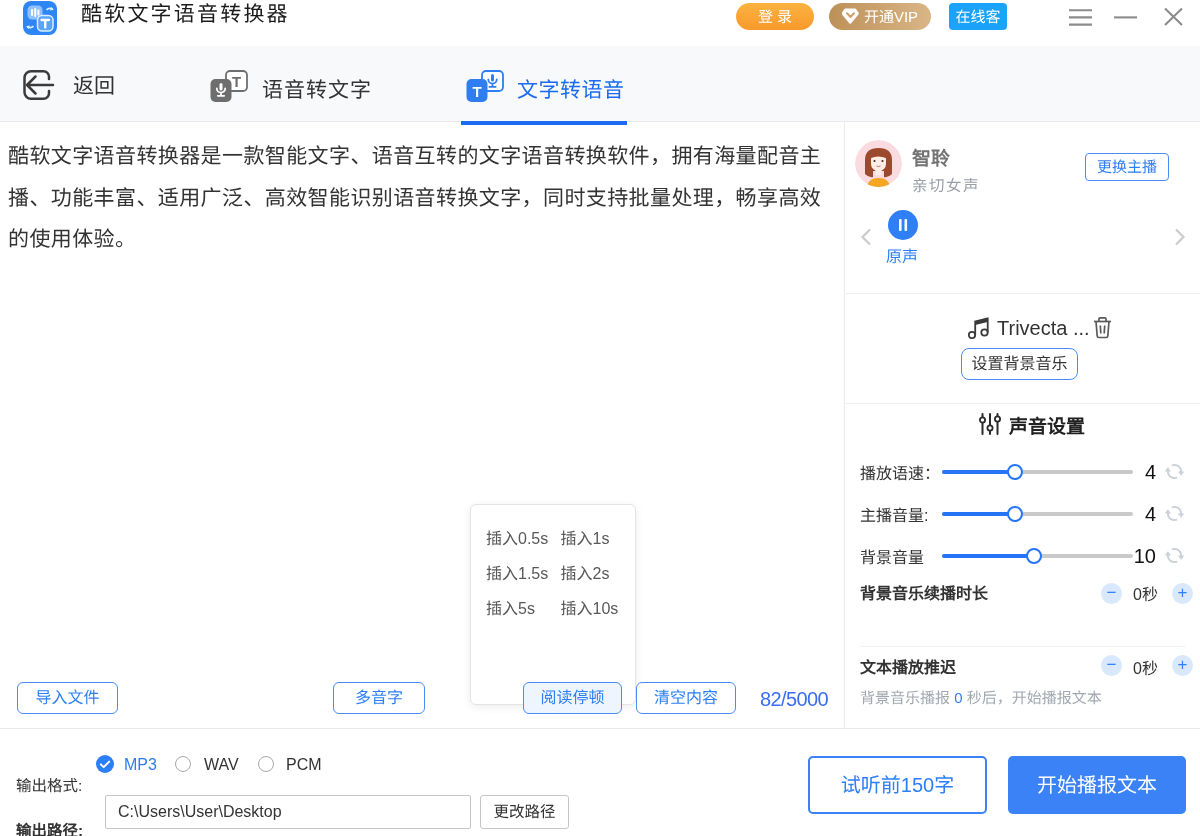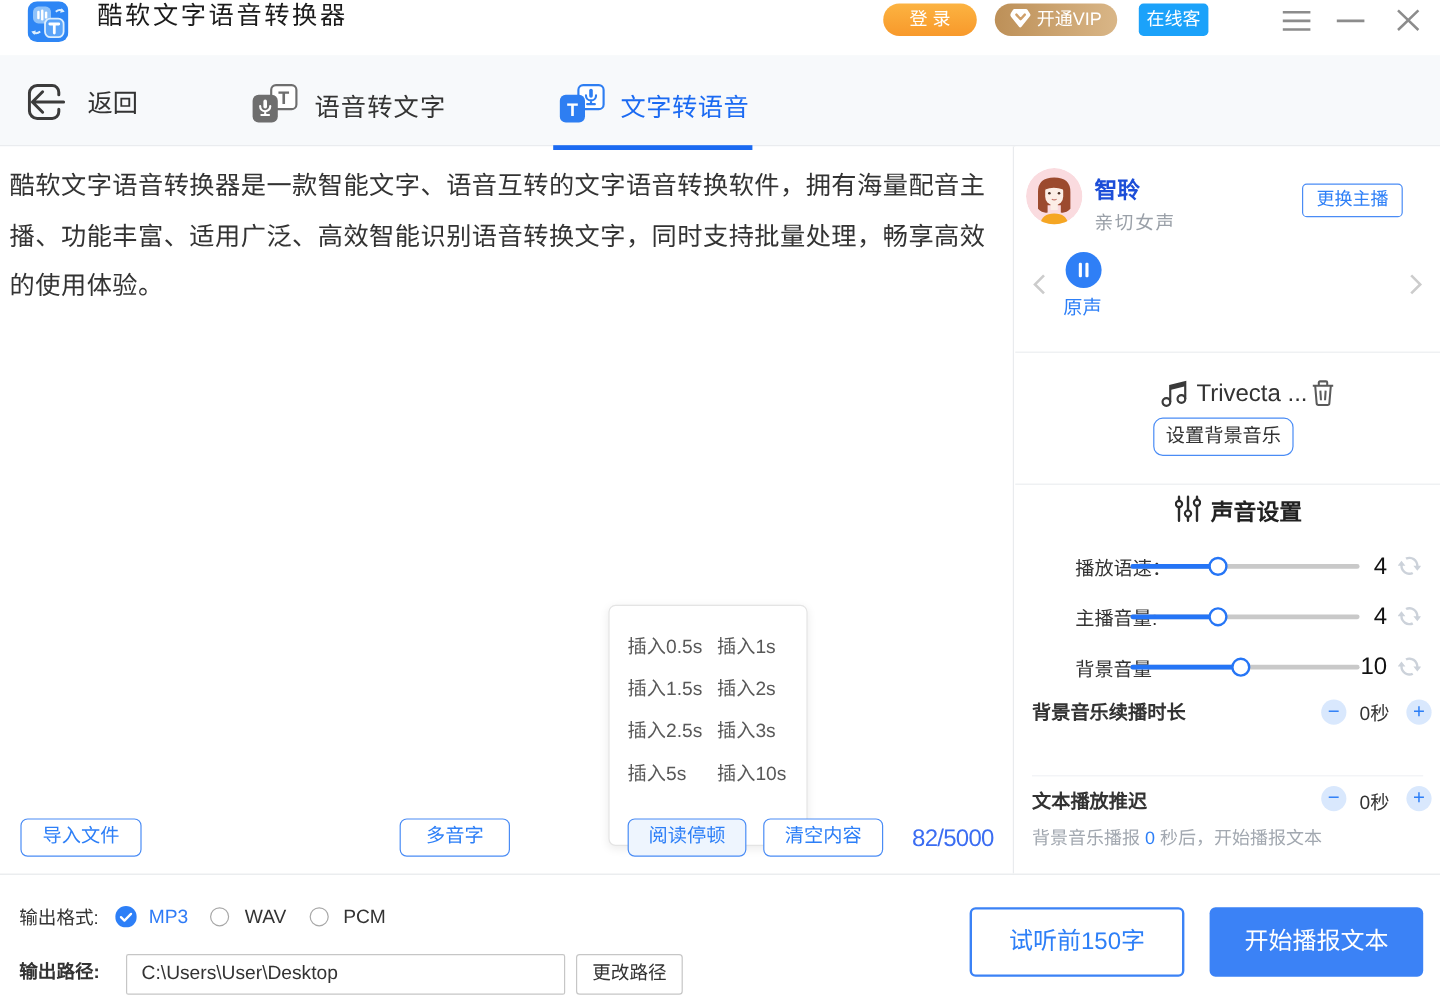--- a/index.html
+++ b/index.html
@@ -25,54 +25,54 @@
 .tab-back span { position:absolute; left:50px; top:-1px; font-size:21px; color:#333; white-space:nowrap; }
 .tab1 { position:absolute; left:210px; top:24px; width:250px; height:42px; }
 .tab1 span { position:absolute; left:52px; top:3px; font-size:21px; color:#333; white-space:nowrap; letter-spacing:1px; }
 .tab2 { position:absolute; left:466px; top:24px; width:250px; height:42px; }
 .tab2 span { position:absolute; left:51px; top:3px; font-size:21px; color:#1b6af2; white-space:nowrap; letter-spacing:0.5px; }
 .tab2-line { position:absolute; left:461px; top:75px; width:166px; height:3.5px; background:#1b6af2; z-index:9; }
 
 
 .main-left { position:absolute; left:0; top:122px; width:845px; height:606px; background:#fff; border-right:1px solid #e9ebee; }
 .para { position:absolute; left:8px; top:13px; width:822px; font-size:21px; color:#333; line-height:41.5px; letter-spacing:0.4px; }
-.popup { position:absolute; left:507px; top:382px; width:166px; height:201px; background:#fff; border:1px solid #e4e4e4; border-radius:6px; box-shadow:0 2px 8px rgba(0,0,0,0.08); }
+.popup { position:absolute; left:470px; top:382px; width:166px; height:201px; background:#fff; border:1px solid #e4e4e4; border-radius:6px; box-shadow:0 2px 8px rgba(0,0,0,0.08); }
 .popup table { position:absolute; left:15px; top:14px; border-collapse:collapse; }
 .popup td { font-size:16px; color:#595959; padding:0; height:35.3px; width:75px; vertical-align:middle; }
 .btnrow-btn { position:absolute; top:560px; height:32px; border:1px solid #4a8cf5; border-radius:6px; background:#fff; color:#2d7ff7; font-size:16px; text-align:center; line-height:30px; }
 .counter { position:absolute; left:760px; top:566px; font-size:20px; color:#3b6df2; letter-spacing:-0.6px; }
 
 
 .rp { position:absolute; left:846px; top:122px; width:354px; height:606px; background:#fff; }
 .avatar { position:absolute; left:9px; top:18px; width:47px; height:47px; }
-.sp-name { position:absolute; left:66px; top:21px; font-size:19px; color:#1d4ed8; font-weight:600; }
+.sp-name { position:absolute; left:66px; top:21px; font-size:19px; color:#737373; font-weight:600; }
 .sp-desc { position:absolute; left:66px; top:51px; font-size:15.5px; color:#9aa0a8; letter-spacing:1.5px; }
 .btn-change { position:absolute; left:239px; top:31px; width:84px; height:28px; border:1px solid #4a8cf5; border-radius:4px; color:#2d7ff7; font-size:15px; text-align:center; line-height:26px; background:#fff; }
 .pausebtn { position:absolute; left:42px; top:88px; width:30px; height:30px; border-radius:50%; background:#2f7ff6; }
 .origin { position:absolute; left:40px; top:121px; font-size:16px; color:#2d7ff7; }
 .divider { position:absolute; left:0; width:354px; height:1px; background:#eceef1; }
 .music-name { position:absolute; left:151px; top:7px; font-size:20px; color:#333; }
 .btn-setmusic { position:absolute; left:115px; top:226px; width:117px; height:32px; border:1px solid #4a8cf5; border-radius:8px; background:#fff; color:#333; font-size:16px; text-align:center; line-height:30px; }
 .ss-title { position:absolute; left:163px; top:289px; font-size:19px; color:#222; font-weight:700; }
 .srow { position:absolute; left:0; width:354px; height:20px; }
-.srow .lab { position:absolute; left:14px; top:-2px; font-size:16px; color:#333;margin-left:36px; }
+.srow .lab { position:absolute; left:14px; top:-2px; font-size:16px; color:#333; }
 .track { position:absolute; left:96px; top:8px; width:191px; height:4px; border-radius:2px; background:#c9c9c9; }
 .track .fill { position:absolute; left:0; top:0; height:4px; border-radius:2px; background:#2575f6; }
 .knob { position:absolute; top:-6px; width:16px; height:16px; background:#fff; border:2px solid #2575f6; border-radius:50%; }
 .sval { position:absolute; right:44px; top:-1.5px; font-size:20px; color:#111; text-align:right; width:40px; }
 .rfr { position:absolute; left:319px; top:0; width:19px; height:19px; }
 .crow-lab { position:absolute; left:14px; font-size:16px; color:#333; font-weight:700; }
 .mp-btn { position:absolute; width:21px; height:21px; border-radius:50%; background:#d9e8fd; color:#2d7ff7; text-align:center; font-size:17px; line-height:19px; }
 .sec { position:absolute; left:287px; font-size:16px; color:#333; }
 .hint { position:absolute; left:14px; font-size:15px; color:#a2a8b0; }
 .hint b { color:#2d7ff7; font-weight:400; }
 
 
 .footer { position:absolute; left:0; top:728px; width:1200px; height:108px; background:#fff; border-top:1px solid #e7e9ec; }
-.f-lab { position:absolute; left:16px; font-size:15.5px; color:#333; }
+.f-lab { position:absolute; left:16px; font-size:15.5px; color:#333;margin-top:21px; }
 .radio { position:absolute; width:16px; height:16px; border:1px solid #a8a8a8; border-radius:50%; background:#fff; }
 .f-opt { position:absolute; font-size:16px; color:#333; }
 .f-input { position:absolute; left:105px; top:66px; width:366px; height:34px; border:1px solid #c6c6c6; border-radius:2px; background:#fff; font-size:16px; color:#333; line-height:32px; padding-left:12px; }
 .f-chg { position:absolute; left:480px; top:66px; width:89px; height:34px; border:1px solid #c6c6c6; border-radius:3px; background:#fff; font-size:15.5px; color:#333; text-align:center; line-height:32px; }
 .f-try { position:absolute; left:808px; top:27px; width:179px; height:58px; border:2px solid #3b82f6; border-radius:5px; background:#fff; color:#2d7ff7; font-size:20px; text-align:center; line-height:54px; }
 .f-conv { position:absolute; left:1008px; top:27px; width:178px; height:58px; border-radius:5px; background:#3b82f6; color:#fff; font-size:20px; text-align:center; line-height:58px; }
 </style>
 </head>
 <body>
 <div id="app">
@@ -148,24 +148,20 @@
     <div class="popup">
       <table>
         <tbody>
             <tr>
               <td>插入0.5s</td>
               <td>插入1s</td>
             </tr>
         <tr>
               <td>插入1.5s</td>
               <td>插入2s</td>
-            </tr>
-        <tr>
-              <td>插入2.5s</td>
-              <td>插入3s</td>
             </tr>
         <tr>
               <td>插入5s</td>
               <td>插入10s</td>
             </tr>
       </tbody>
         </table>
     </div>
 
     <div class="btnrow-btn" style="left:17px;width:101px;">导入文件</div>

